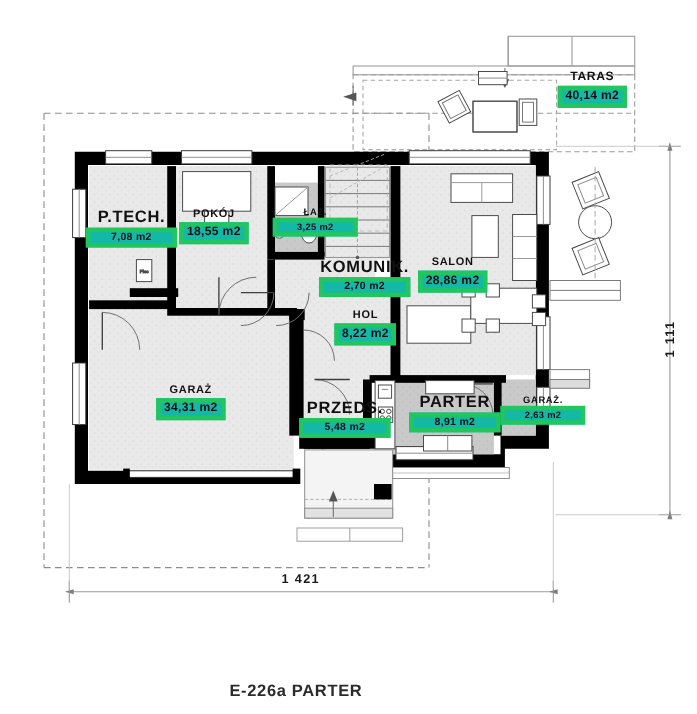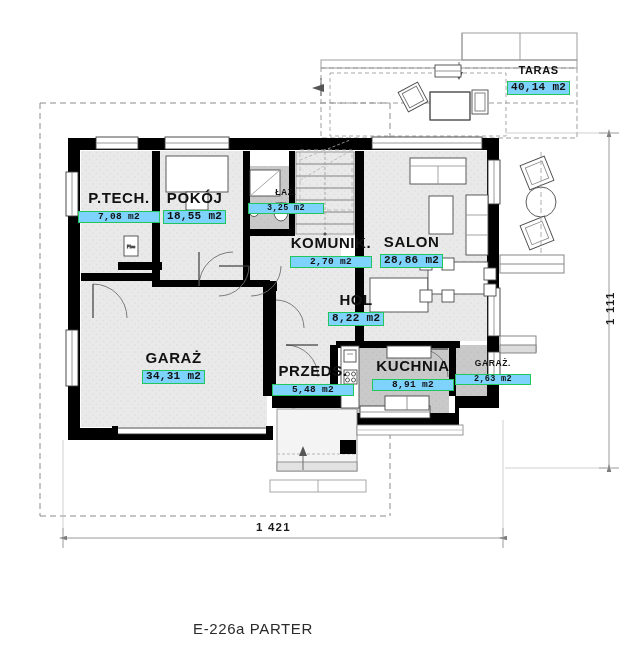--- a/index.html
+++ b/index.html
@@ -5,40 +5,40 @@
   html,body{margin:0;padding:0;background:#ffffff;}
   body{width:634px;height:649px;position:relative;overflow:hidden;
        font-family:"Liberation Sans","DejaVu Sans",sans-serif;}
 
   #plan{position:absolute;left:0;top:0;width:634px;height:649px;}
 
   
   .rlabel{position:absolute;text-align:center;color:#111;
           font-weight:700;letter-spacing:.3px;line-height:1.05;
           white-space:nowrap;user-select:none;}
-  .rlabel .nm{display:block;font-size:15px;letter-spacing:.6px;}
+  .rlabel .nm{display:block;font-size:10px;letter-spacing:.6px;}
   .rlabel .ar{display:inline-block;margin-top:1px;font-size:11px;
-              padding:0px 3px 1px 3px;border:1px solid #22c55e;background:#7dd3fc;font-family:Liberation Mono, monospace;}
+              padding:0px 3px 1px 3px;border:4px solid #22c55e;background:#14b8a6;}
   .rlabel.sm .nm{font-size:15px;}
   .rlabel.sm .ar{font-size:9.5px;padding:0 19px;}
   .rlabel.tiny .nm{font-size:8.5px;}
   .rlabel.tiny .ar{font-size:8.5px;padding:0 18px;}
 
   
   .rlabel.terr .nm{font-size:11px;}
   .rlabel.terr .ar{font-size:11px;}
 
   
   .dimtxt{position:absolute;font-size:11.5px;font-weight:700;color:#1a1a1a;
           letter-spacing:1.2px;white-space:nowrap;user-select:none;}
   .dimtxt.vert{transform:rotate(-90deg);transform-origin:left top;}
 
   
-  #caption{position:absolute;left:0;top:620px;width:506px;text-align:center;
-           font-size:15px;font-weight:400;color:#2b2b2b;letter-spacing:.6px;
+  #caption{position:absolute;left:16px;top:620px;width:506px;text-align:center;
+           font-size:15px;font-weight:700;color:#2b2b2b;letter-spacing:.6px;
            user-select:none;}
 </style>
 </head>
 <body>
 
 <div id="plan">
 <svg width="634" height="649" viewBox="0 0 634 649" xmlns="http://www.w3.org/2000/svg">
 
   <defs>
     <pattern id="dots" width="7" height="7" patternUnits="userSpaceOnUse">
@@ -343,37 +343,37 @@
 <div class="rlabel sm" style="left:274px;top:235px;margin-left:16px;">
   <span class="nm">KOMUNIK.</span>
   <span class="ar">2,70 m2</span>
 </div>
 
 <div class="rlabel" style="left:380px;top:234px;">
   <span class="nm">SALON</span>
   <span class="ar">28,86 m2</span>
 </div>
 
-<div class="rlabel" style="left:304px;top:292px;margin-left:24px;">
+<div class="rlabel" style="left:304px;top:282px;">
   <span class="nm">HOL</span>
   <span class="ar">8,22 m2</span>
 </div>
 
 <div class="rlabel" style="left:142px;top:350px;">
   <span class="nm">GARAŻ</span>
   <span class="ar">34,31 m2</span>
 </div>
 
 <div class="rlabel sm" style="left:272px;top:363px;">
   <span class="nm">PRZEDS.</span>
   <span class="ar">5,48 m2</span>
 </div>
 
 <div class="rlabel sm" style="left:372px;top:358px;">
-  <span class="nm">KUCHNIA</span>
+  <span class="nm">PARTER</span>
   <span class="ar">8,91 m2</span>
 </div>
 
 <div class="rlabel tiny" style="left:455px;top:359px;">
   <span class="nm">GARAŻ.</span>
   <span class="ar">2,63 m2</span>
 </div>
 
 <div class="rlabel terr" style="left:507px;top:65px;">
   <span class="nm">TARAS</span>

